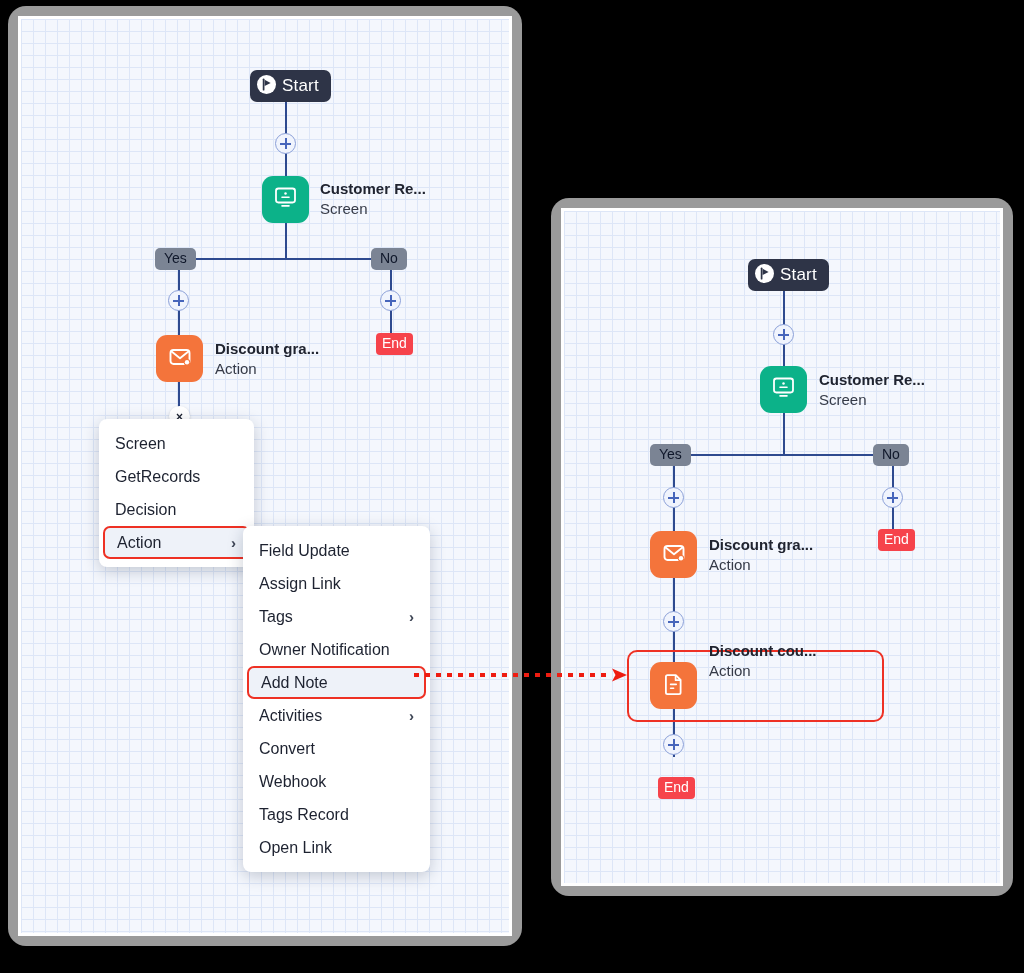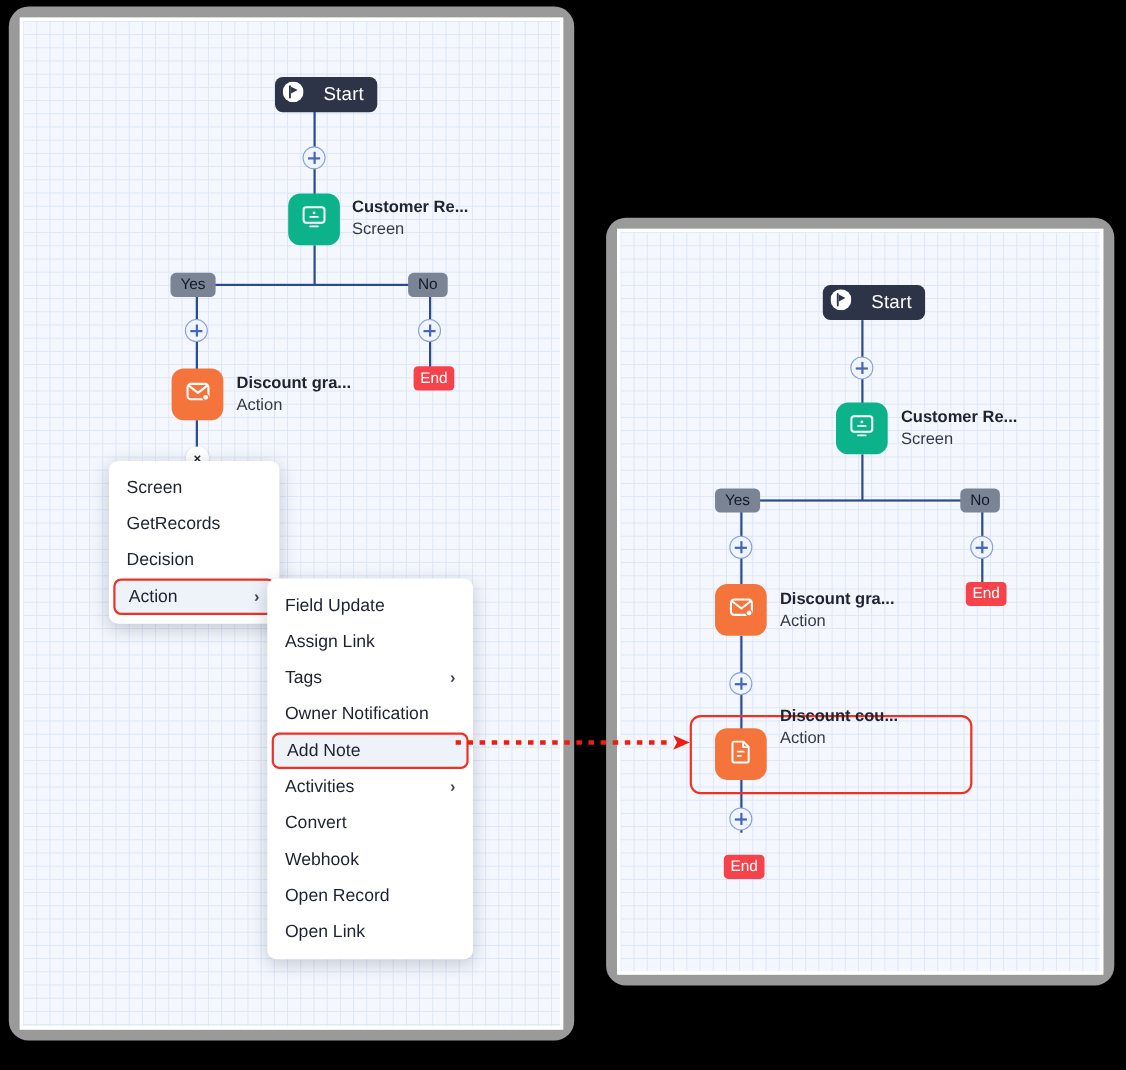--- a/index.html
+++ b/index.html
@@ -53,21 +53,21 @@
     height: 2px;
   }
 
   .start-node {
     position: absolute;
     background: #2e3447;
     border-radius: 7px;
     height: 32px;
     display: flex;
     align-items: center;
-    gap: 18px;
+    gap: 6px;
     padding: 0 12px 0 7px;
     box-sizing: border-box;
   }
   .start-node .label {
     color: #ffffff;
     font-size: 17px;
     font-weight: 500;
     letter-spacing: .2px;
   }
 
@@ -318,21 +318,21 @@
           <span>Activities</span>
           <span class="chev">›</span>
         </div>
         <div class="menu-item">
           <span>Convert</span>
         </div>
         <div class="menu-item">
           <span>Webhook</span>
         </div>
         <div class="menu-item">
-          <span>Open Record</span>
+          <span>Tags Record</span>
         </div>
         <div class="menu-item">
           <span>Open Link</span>
         </div>
       </div>
 
   </div>
 </div>
 
 <div class="panel-frame" id="right-panel">

